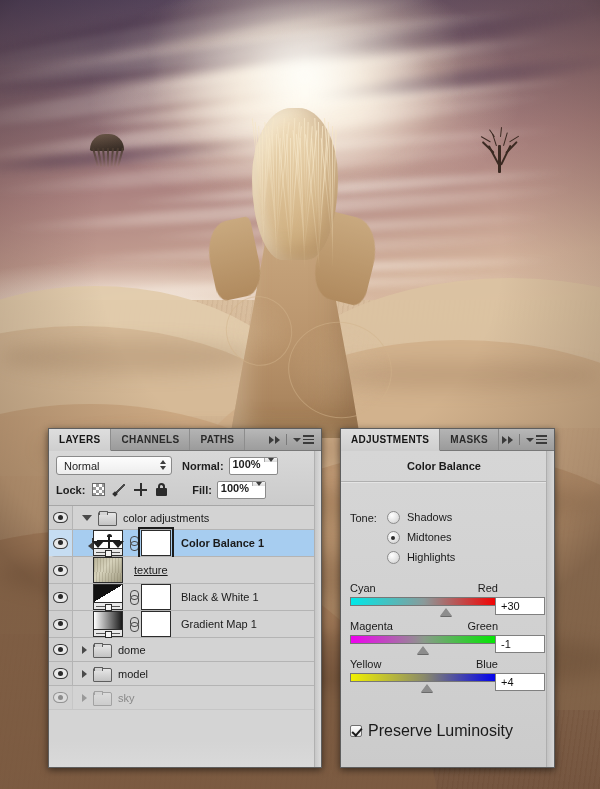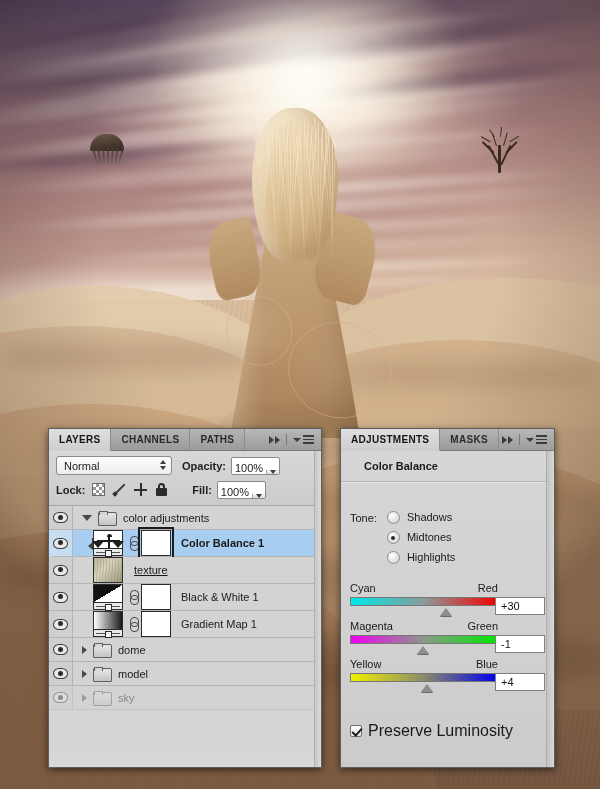--- a/index.html
+++ b/index.html
@@ -184,22 +184,22 @@
     display: flex; flex-direction: column; gap: 2px;
   }
   .blend-select .stepper i {
     width: 0; height: 0;
     border-left: 3.5px solid transparent; border-right: 3.5px solid transparent;
   }
   .blend-select .stepper i.up { border-bottom: 4px solid #3d3d3d; }
   .blend-select .stepper i.dn { border-top: 4px solid #3d3d3d; }
   .ctl-label { font-size: 11px; font-weight: bold; margin-left: 10px; margin-right: 5px; }
   .num-field {
-    display: flex; align-items: flex-end; height: 18px;
-    border: 1px solid #8a8a8a; background: #fff; border-radius: 2px;
+    display: flex; align-items: flex-start; height: 18px;
+    border: 1px solid #8a8a8a; background: #fff; border-radius: 2px; font-weight: bold;
   }
   .num-field .val {
     width: 34px; display: flex; align-items: center; justify-content: center;
     font-size: 11px;
   }
   .num-field .drop {
     width: 13px; border-left: 1px solid #a8a8a8;
     background: linear-gradient(180deg, #f2f2f2, #dcdcdc);
     display: flex; align-items: center; justify-content: center;
   }
@@ -385,20 +385,21 @@
     background: linear-gradient(90deg, #c6c6c6, #dcdcdc);
     border-left: 1px solid #b0b0b0;
   }
 
   
   #adjustments-panel { left: 340px; top: 428px; width: 215px; height: 340px; overflow: hidden; }
   .adj-body { padding: 0; background: linear-gradient(180deg, #d6d6d6 0%, #d0d0d0 60%, #cacaca 100%); height: 100%; }
   .adj-title {
     font-size: 11px; font-weight: bold; color: #1a1a1a;
     padding: 9px 0 9px 23px;
+    margin-left: 43px;
   }
   .adj-sep { height: 1px; background: #b0b0b0; margin: 0 0 0 0; box-shadow: 0 1px 0 #e4e4e4; }
   .tone-block { padding: 29px 0 4px 9px; display: flex; }
   .tone-label { font-size: 11px; color: #1a1a1a; margin-right: 10px; padding-top: 1px; }
   .radio-group { display: flex; flex-direction: column; gap: 7px; }
   .radio-item { display: flex; align-items: flex-start; gap: 7px; }
   .radio {
     width: 13px; height: 13px; border-radius: 50%;
     background: radial-gradient(circle at 35% 30%, #fff, #e2e2e2 60%, #c7c7c7 100%);
     border: 1px solid #8c8c8c;
@@ -612,21 +613,21 @@
 
     <div class="layers-controls">
       <div class="ctl-row">
         <div class="blend-select">
           <span>Normal</span>
           <span class="stepper">
               <i class="up"></i>
               <i class="dn"></i>
             </span>
         </div>
-        <span class="ctl-label">Opacity:</span>
+        <span class="ctl-label">Normal:</span>
         <div class="num-field">
           <span class="val">100%</span>
           <span class="drop">
               <i></i>
             </span>
         </div>
       </div>
       <div class="ctl-row">
         <span class="lock-label">Lock:</span>
         <span class="lock-icons">

